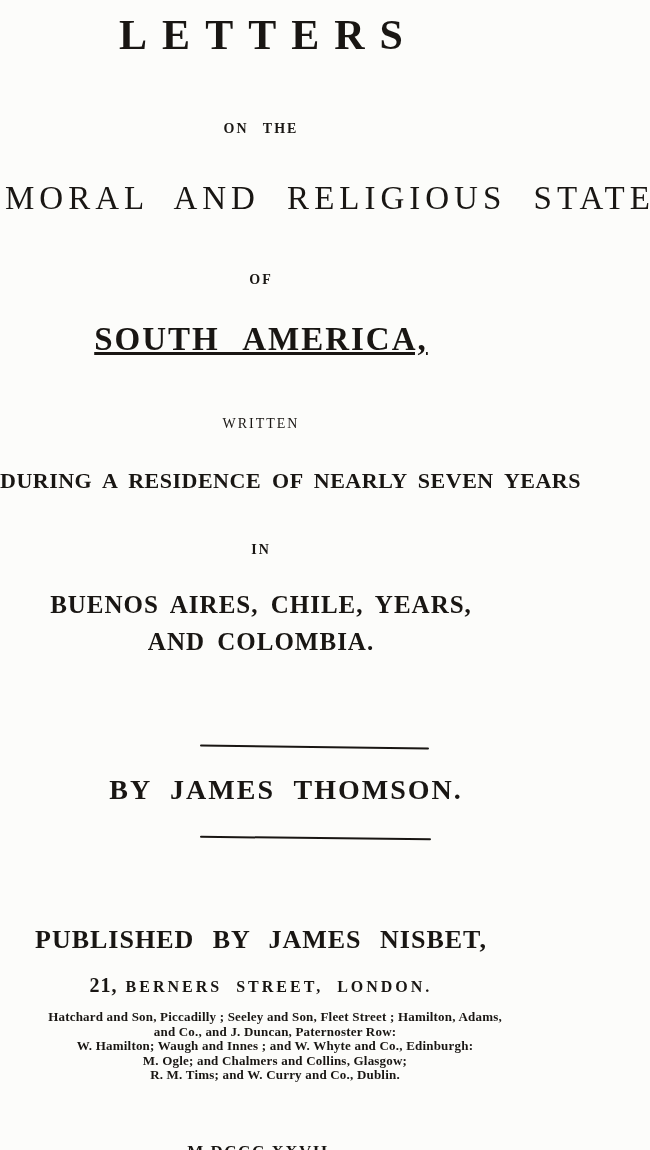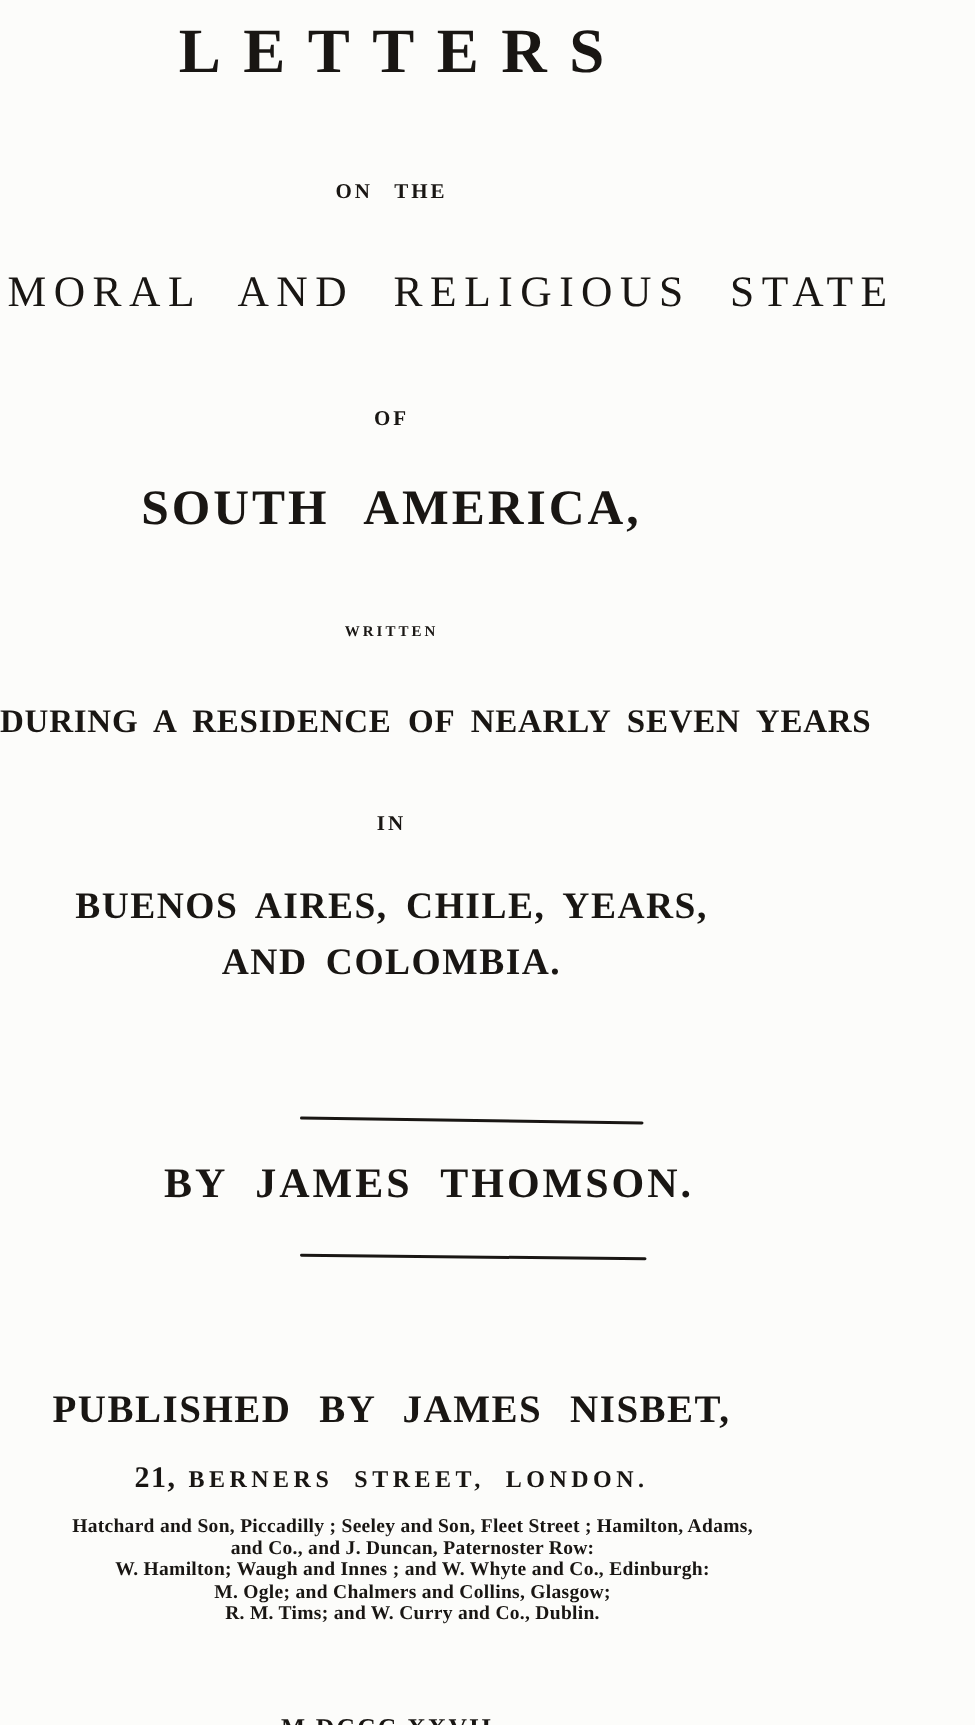--- a/index.html
+++ b/index.html
@@ -14,24 +14,24 @@
     color:var(--ink);
     font-family:"Liberation Serif","DejaVu Serif",serif;
     overflow:hidden;
   }
   .line{
     position:absolute;left:0;width:522px;
     text-align:center;white-space:nowrap;line-height:1.1;
   }
   .main-title{top:12px;font-size:42px;font-weight:bold;letter-spacing:15px;text-indent:15px;}
   .on-the{top:121px;font-size:14px;font-weight:bold;letter-spacing:2px;word-spacing:9px;}
-  .subtitle{top:180px;font-size:29px;font-weight:normal;letter-spacing:5px;word-spacing:14px;text-indent:5px;}
+  .subtitle{top:180px;font-size:33px;font-weight:normal;letter-spacing:5px;word-spacing:14px;text-indent:5px;}
   .of{top:272px;font-size:14px;font-weight:bold;letter-spacing:2px;}
-  .region{top:321px;font-size:33px;font-weight:bold;letter-spacing:2px;word-spacing:14px;}
-  .written{top:416px;font-size:10px;font-weight:bold;letter-spacing:2px;}
+  .region{top:321px;font-size:33px;font-weight:bold;letter-spacing:2px;word-spacing:14px;text-decoration:underline;}
+  .written{top:416px;font-size:14px;font-weight:normal;letter-spacing:2px;}
   .residence{top:469px;font-size:22px;font-weight:bold;letter-spacing:0.5px;word-spacing:5px;}
   .in{top:542px;font-size:14px;font-weight:bold;letter-spacing:2px;}
   .places-1{top:591px;font-size:25px;font-weight:bold;letter-spacing:1px;word-spacing:5px;}
   .places-2{top:628px;font-size:25px;font-weight:bold;letter-spacing:1px;word-spacing:5px;}
   .rule{
     position:absolute;height:2px;background:var(--ink);
     border-radius:1px;
   }
   .rule-1{top:746px;left:200px;width:229px;transform:rotate(0.8deg);}
   .rule-2{top:837px;left:200px;width:231px;transform:rotate(0.6deg);}

